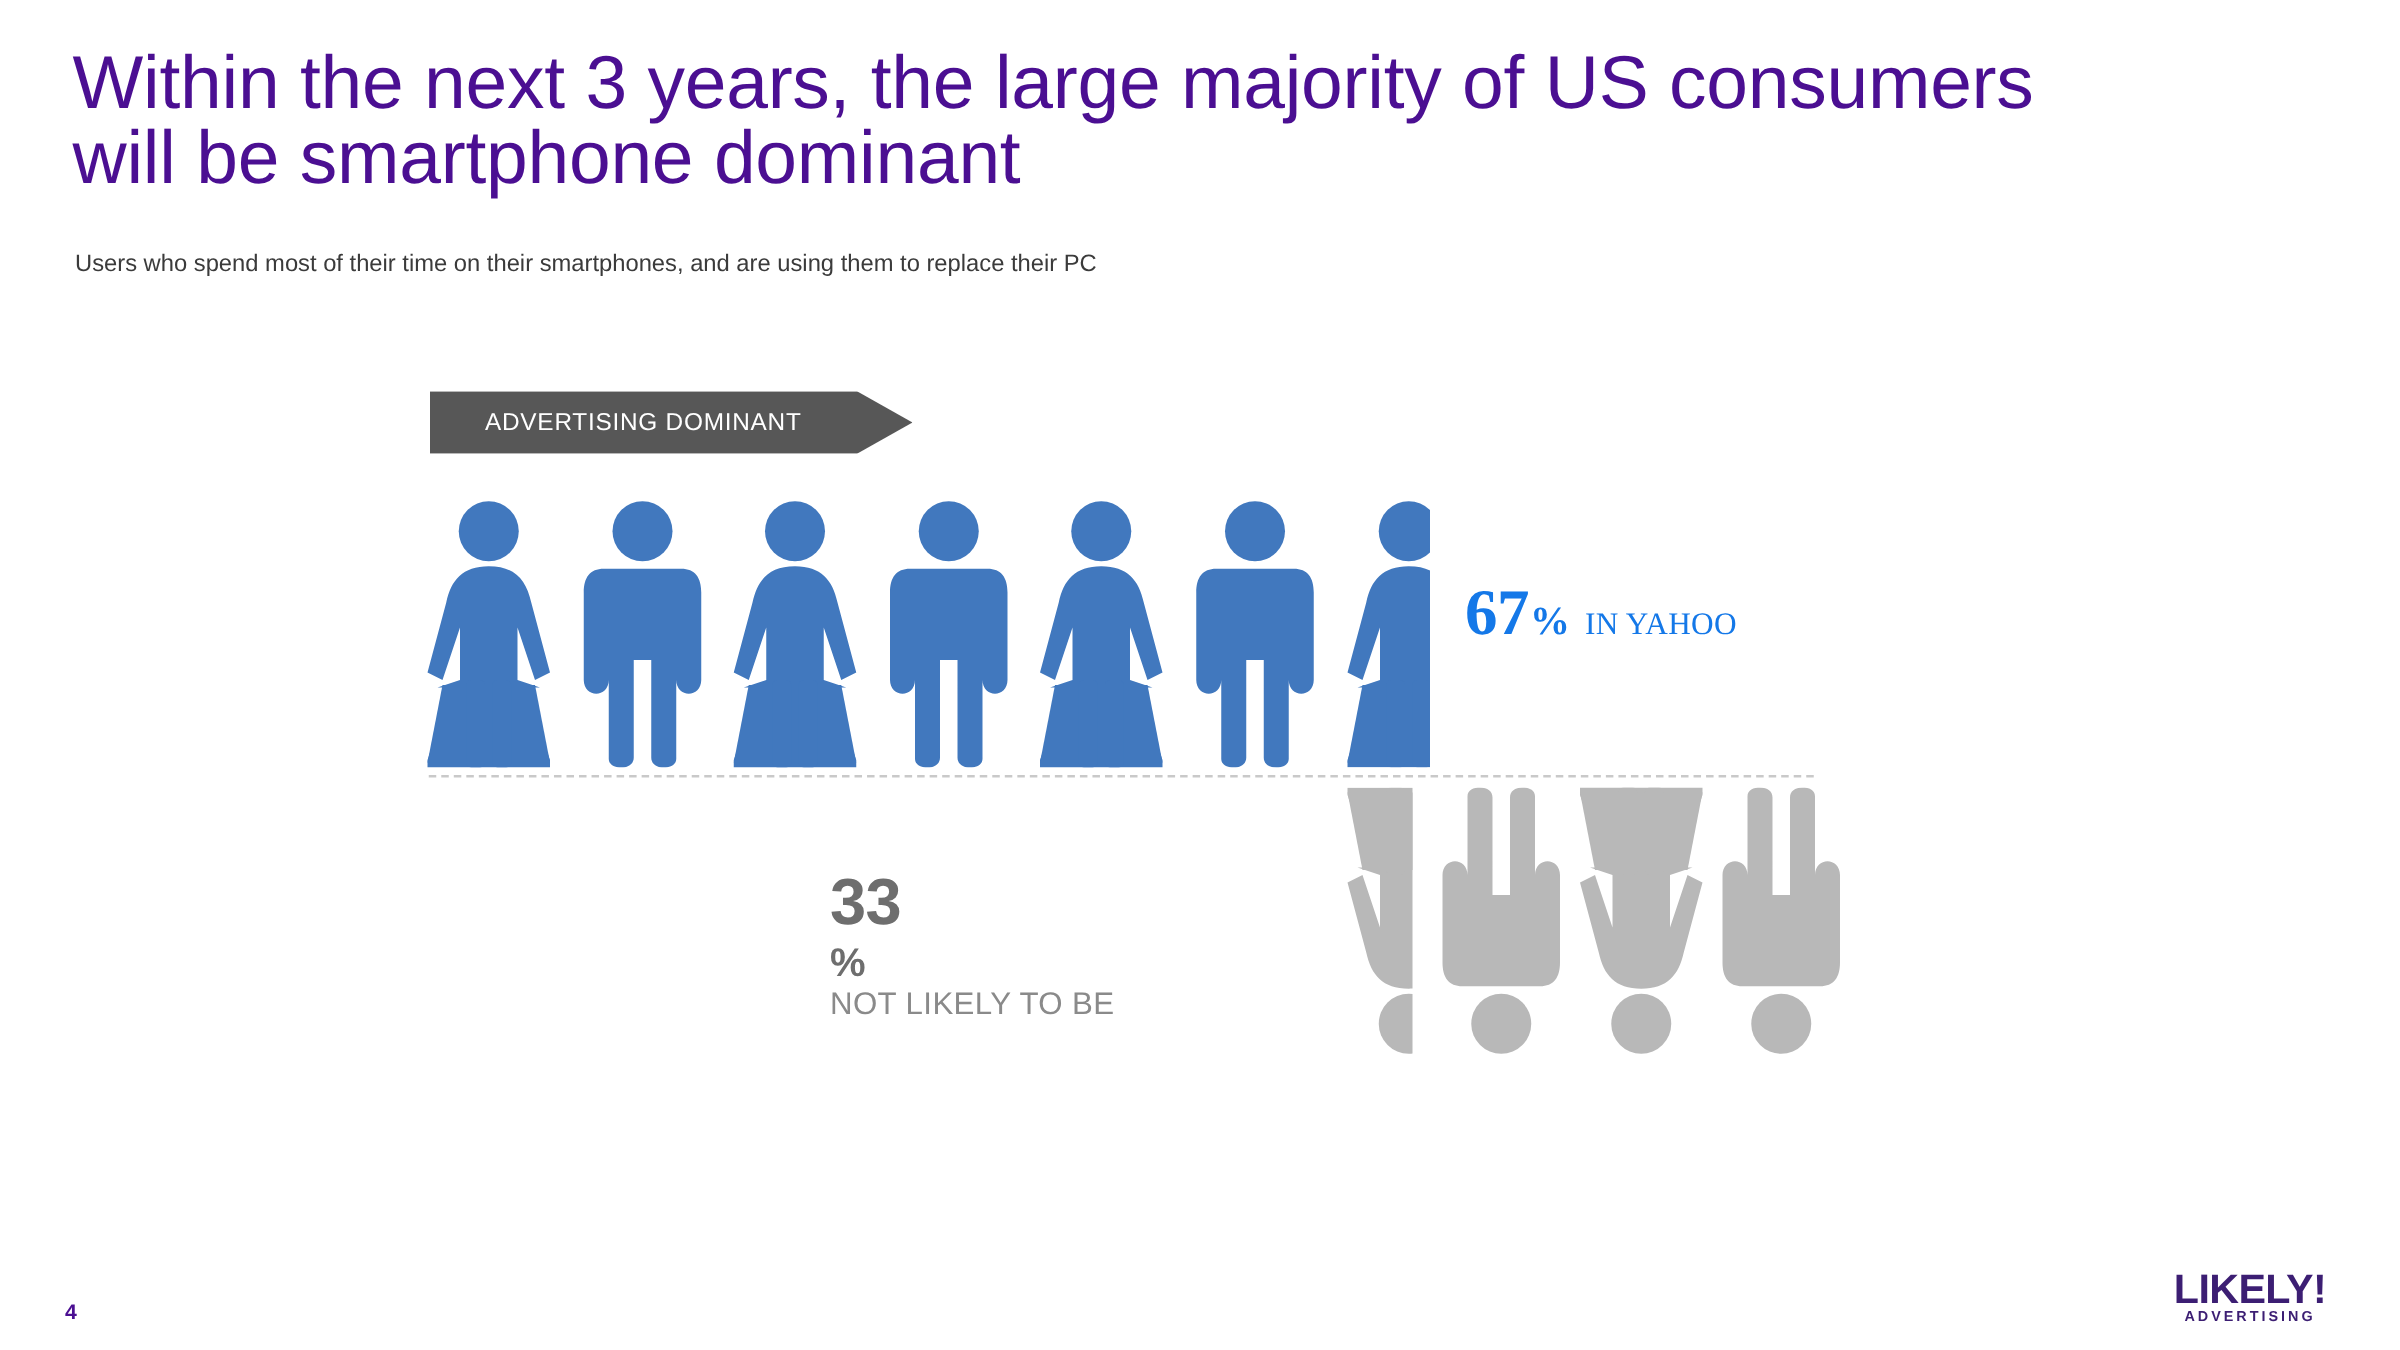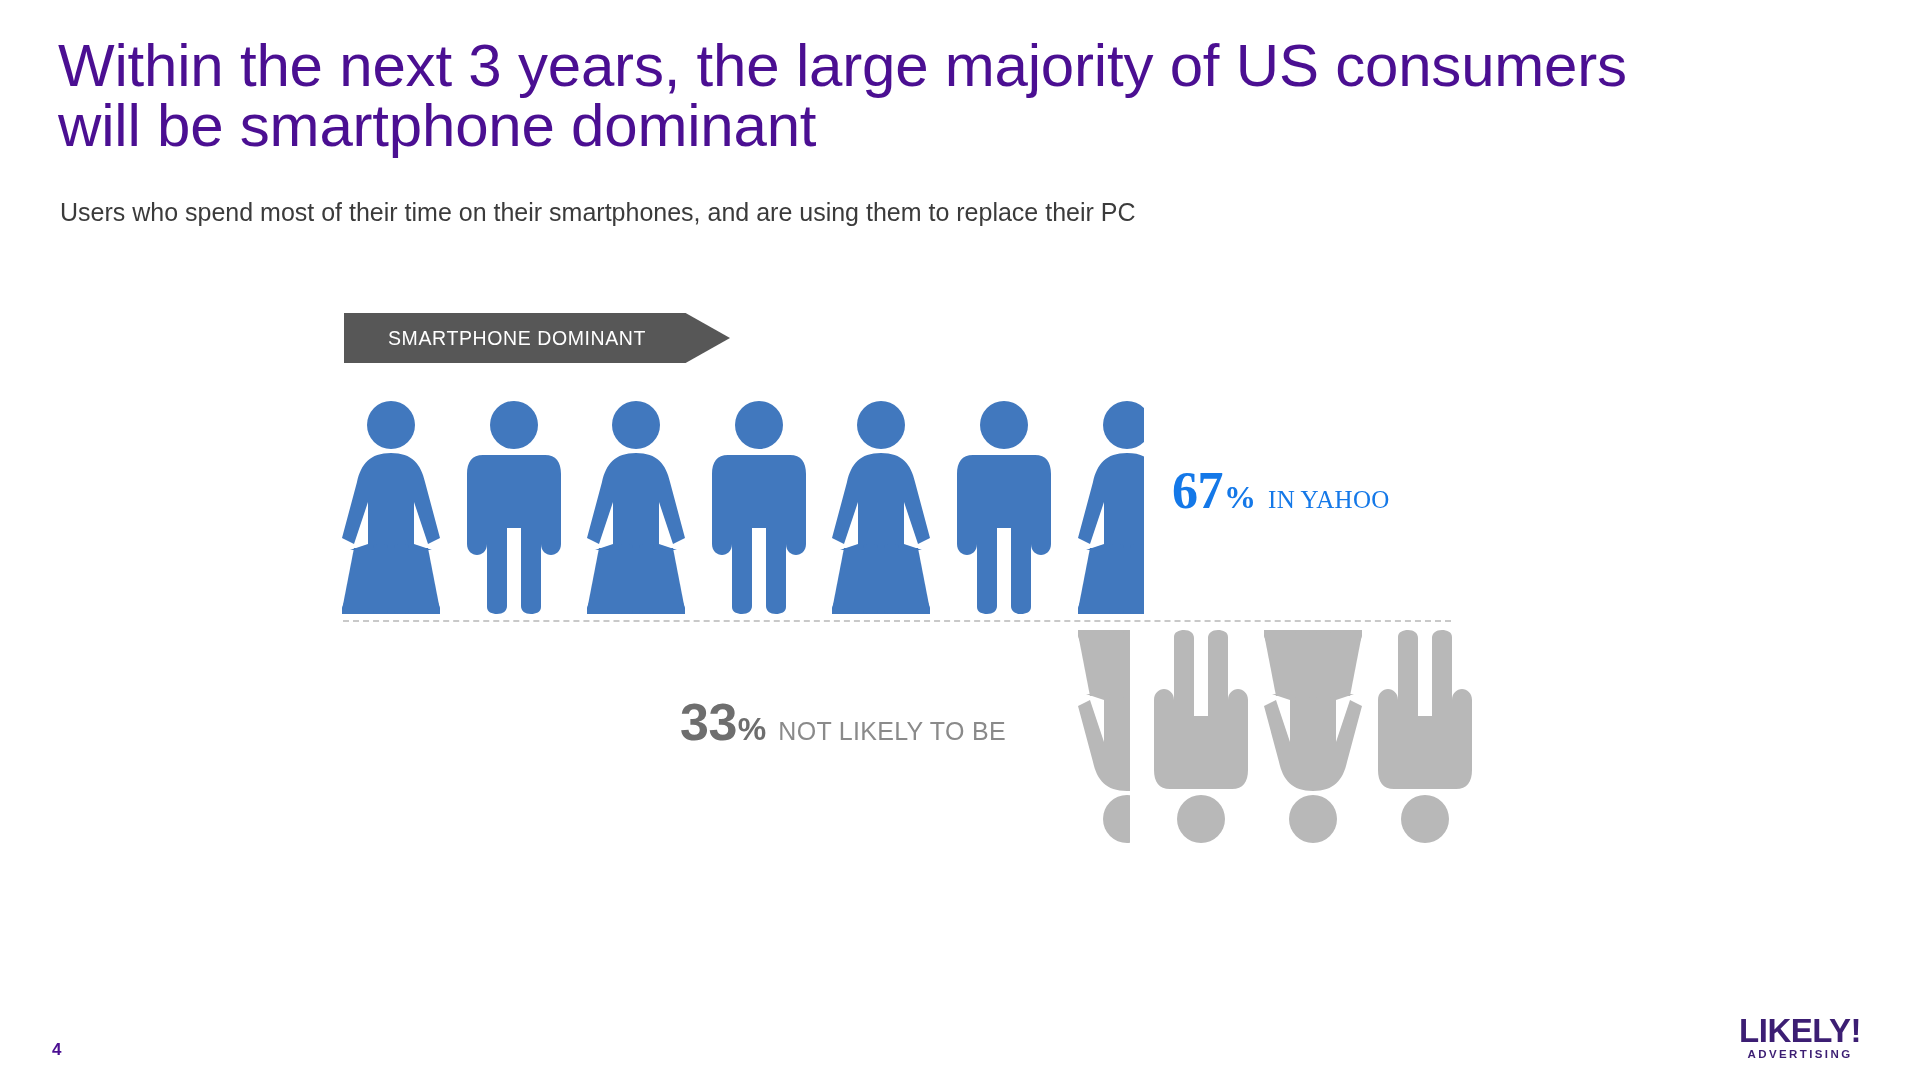--- a/index.html
+++ b/index.html
@@ -31,21 +31,21 @@
     font-weight: 400;
     color: #4B0F92;
     letter-spacing: -0.2px;
   }
 
   .subtitle {
     position: absolute;
     left: 60px;
     top: 196px;
     width: 1600px;
-    font-size: 25px;
+    font-size: 19px;
     line-height: 32px;
     font-weight: 400;
     color: #3b3b3b;
   }
 
   
   .banner-wrap {
     position: absolute;
     left: 344px;
     top: 313px;
@@ -121,21 +121,21 @@
   .stat .cap {
     font-size: 25px;
     font-weight: 400;
     margin-left: 12px;
     letter-spacing: 0.3px;
   }
 
   .stat-blue { left: 1172px; top: 461px; color: #1478e8; font-family: Liberation Serif, serif; }
   .stat-blue .cap { color: #1478e8; }
 
-  .stat-gray { left: 680px; top: 692px; color: #6e6e6e; }
+  .stat-gray { left: 652px; top: 692px; color: #6e6e6e; flex-direction: column; }
   .stat-gray .cap { color: #8a8a8a; }
 
   
   .page-num {
     position: absolute;
     left: 52px;
     top: 1040px;
     font-size: 17px;
     color: #4B0F92;
     font-weight: 700;
@@ -167,21 +167,21 @@
 <body>
 
 <div class="slide">
 
   <div class="title">Within the next 3 years, the large majority of US consumers will be smartphone dominant</div>
 
   <div class="subtitle">Users who spend most of their time on their smartphones, and are using them to replace their PC</div>
 
   <div class="banner-wrap">
     <div class="banner-shape"></div>
-    <div class="banner-label">SMARTPHONE DOMINANT</div>
+    <div class="banner-label">ADVERTISING DOMINANT</div>
   </div>
 
   <div class="people-row">
 
     <div class="fig" style="left:340px; top:398px;">
       <svg viewBox="0 0 102 216" xmlns="http://www.w3.org/2000/svg">
         <g fill="#4178be">
           <circle cx="51" cy="27" r="24"></circle>
           <path d="M51 55 C30 55 21 66 17 84 L2 140 L14 146 L28 104 L28 146 L10 152 L22 152 L2 210 L2 216 L100 216 L100 210 L80 152 L92 152 L74 146 L74 104 L88 146 L100 140 L85 84 C81 66 72 55 51 55 Z"></path>
           <path d="M14 150 L88 150 L100 212 L2 212 Z"></path>

